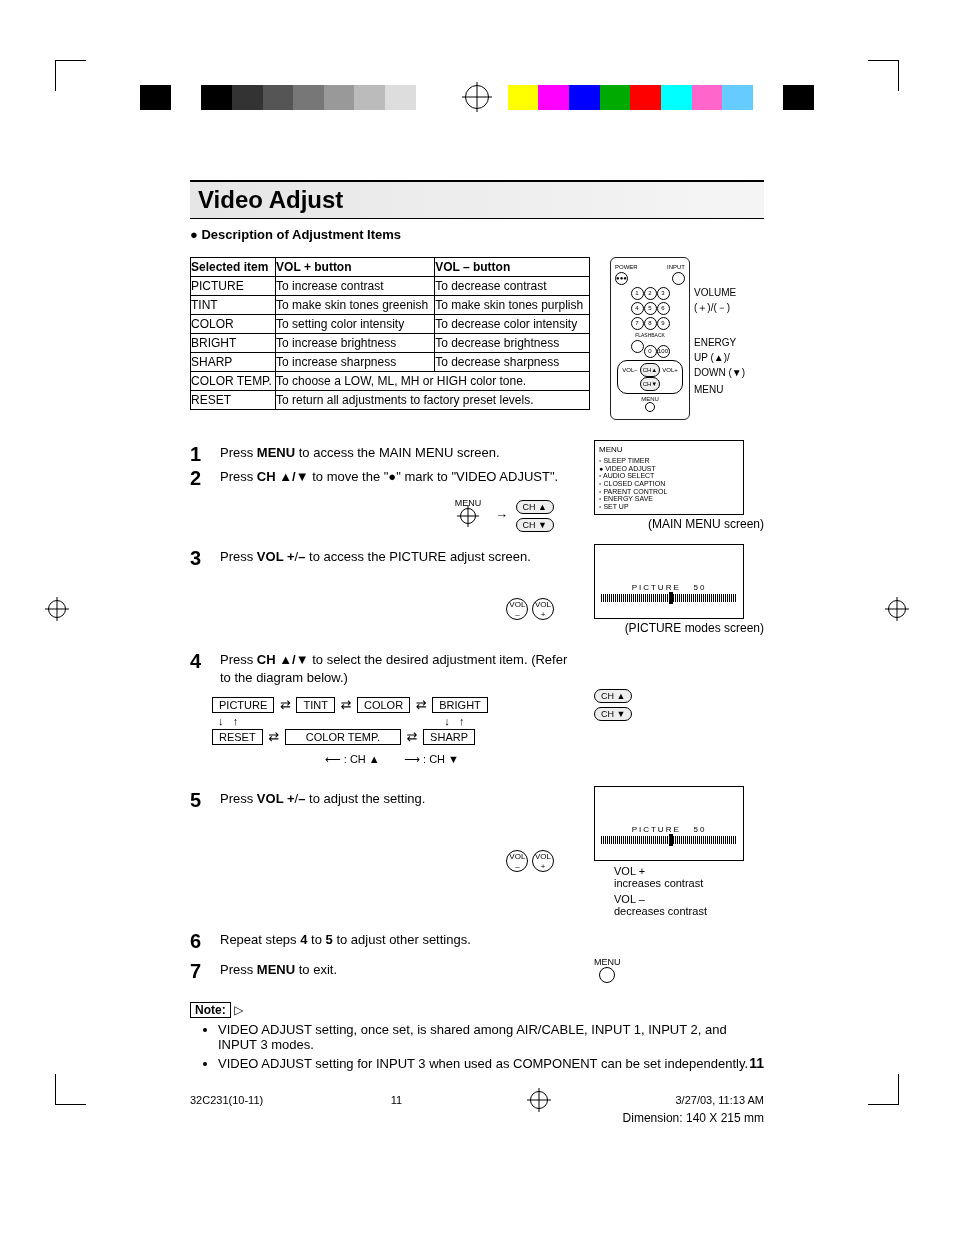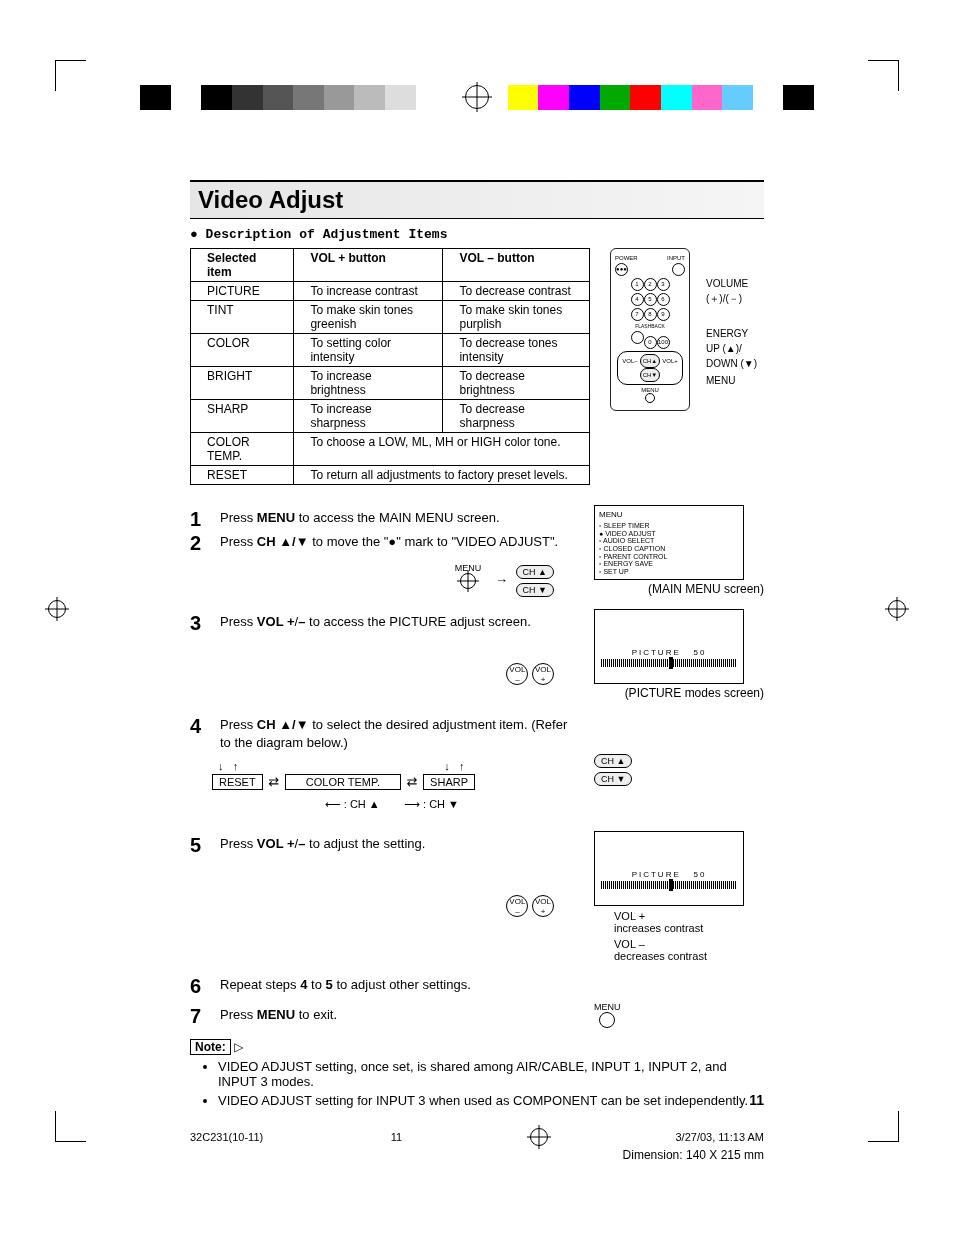--- a/index.html
+++ b/index.html
@@ -44,34 +44,33 @@
   }
   h1 {
     font-size: 24px;
     margin:0;
     padding:4px 8px;
     background: linear-gradient(to right,#e6e6e6, #f5f5f5);
     border-bottom:1px solid #000;
   }
   .subhead {
     font-weight:bold;
-    margin:8px 0 6px 0;
-    font-family:Liberation Mono, monospace;
+    margin:8px 0 15px 0;
   }
   .subhead::before {
     content:"● ";
   }
   table.adj {
     border-collapse: collapse;
     font-size:12px;
     width: 400px;
   }
   table.adj th, table.adj td {
     border:1px solid #000;
-    padding:2px 16px;
+    padding:2px 0;
     text-align:left;
     vertical-align:top;
   }
   table.adj th { font-weight:bold; }
   .two-col {
     display:flex;
     gap:20px;
     align-items:flex-start;
   }
   .steps {
@@ -262,21 +261,21 @@
               <td>To decrease contrast</td>
             </tr>
         <tr>
               <td>TINT</td>
               <td>To make skin tones greenish</td>
               <td>To make skin tones purplish</td>
             </tr>
         <tr>
               <td>COLOR</td>
               <td>To setting color intensity</td>
-              <td>To decrease tones intensity</td>
+              <td>To decrease color intensity</td>
             </tr>
         <tr>
               <td>BRIGHT</td>
               <td>To increase brightness</td>
               <td>To decrease brightness</td>
             </tr>
         <tr>
               <td>SHARP</td>
               <td>To increase sharpness</td>
               <td>To decrease sharpness</td>
@@ -285,21 +284,21 @@
               <td>COLOR TEMP.</td>
               <td colspan="2">To choose a LOW, ML, MH or HIGH color tone.</td>
             </tr>
         <tr>
               <td>RESET</td>
               <td colspan="2">To return all adjustments to factory preset levels.</td>
             </tr>
       </tbody>
         </table>
 
-      <div style="display:flex;gap:16px;align-items:flex-start;">
+      <div style="display:flex;gap:4px;align-items:flex-start;">
         <div class="remote-illus">
           <div class="row" style="display:flex;justify-content:space-between;font-size:6px;">
               <span>POWER</span>
               <span>INPUT</span>
             </div>
           <div class="row" style="display:flex;justify-content:space-between;">
               <span class="c">●●●</span>
               <span class="c"></span>
             </div>
           <div class="row"><span class="c">1</span><span class="c">2</span><span class="c">3</span></div>
@@ -398,20 +397,26 @@
 
       <div class="two-col" style="margin-top:12px;">
         <div style="flex:1">
           <div class="step">
             <div class="stepnum">4</div>
             <div class="steptext">
               <span>Press </span><b>CH ▲/▼</b><span> to select the desired adjustment item. (Refer to the diagram below.)</span>
             </div>
           </div>
           <div class="diagram">
+            <div>
+              <span class="dbox">PICTURE</span> ⇄
+              <span class="dbox">TINT</span> ⇄
+              <span class="dbox">COLOR</span> ⇄
+              <span class="dbox">BRIGHT</span>
+            </div>
             <div style="margin-left:8px;font-size:11px;">↓&nbsp;&nbsp;&nbsp;↑ <span style="display:inline-block;width:200px;"></span> ↓&nbsp;&nbsp;&nbsp;↑</div>
             <div>
               <span class="dbox">RESET</span> ⇄
               <span class="dbox" style="padding-left:20px;padding-right:20px;">COLOR TEMP.</span> ⇄
               <span class="dbox">SHARP</span>
             </div>
             <div class="arrow-note" style="margin-top:6px;text-align:center;">
               <span>⟵ : CH ▲</span>
               &nbsp;&nbsp;&nbsp;&nbsp;&nbsp;&nbsp;
               <span>⟶ : CH ▼</span>
@@ -473,21 +478,21 @@
             </div>
           </div>
         </div>
         <div class="right-col">
           <span style="font-size:9px;display:inline-block;text-align:center;">
             <span>MENU</span><br><span style="display:inline-block;width:14px;height:14px;border:1px solid #000;border-radius:50%;"></span>
           </span>
         </div>
       </div>
 
-      <div style="margin-top:8px;">
+      <div style="margin-top:16px;">
         <span class="note-label">Note:</span>
         <span class="note-arrow"> ▷</span>
       </div>
       <ul class="notes">
         <li>VIDEO ADJUST setting, once set, is shared among AIR/CABLE, INPUT 1, INPUT 2, and INPUT 3 modes.</li>
         <li>VIDEO ADJUST setting for INPUT 3 when used as COMPONENT can be set independently.</li>
       </ul>
 
       <div class="page-num">11</div>
     </div>

